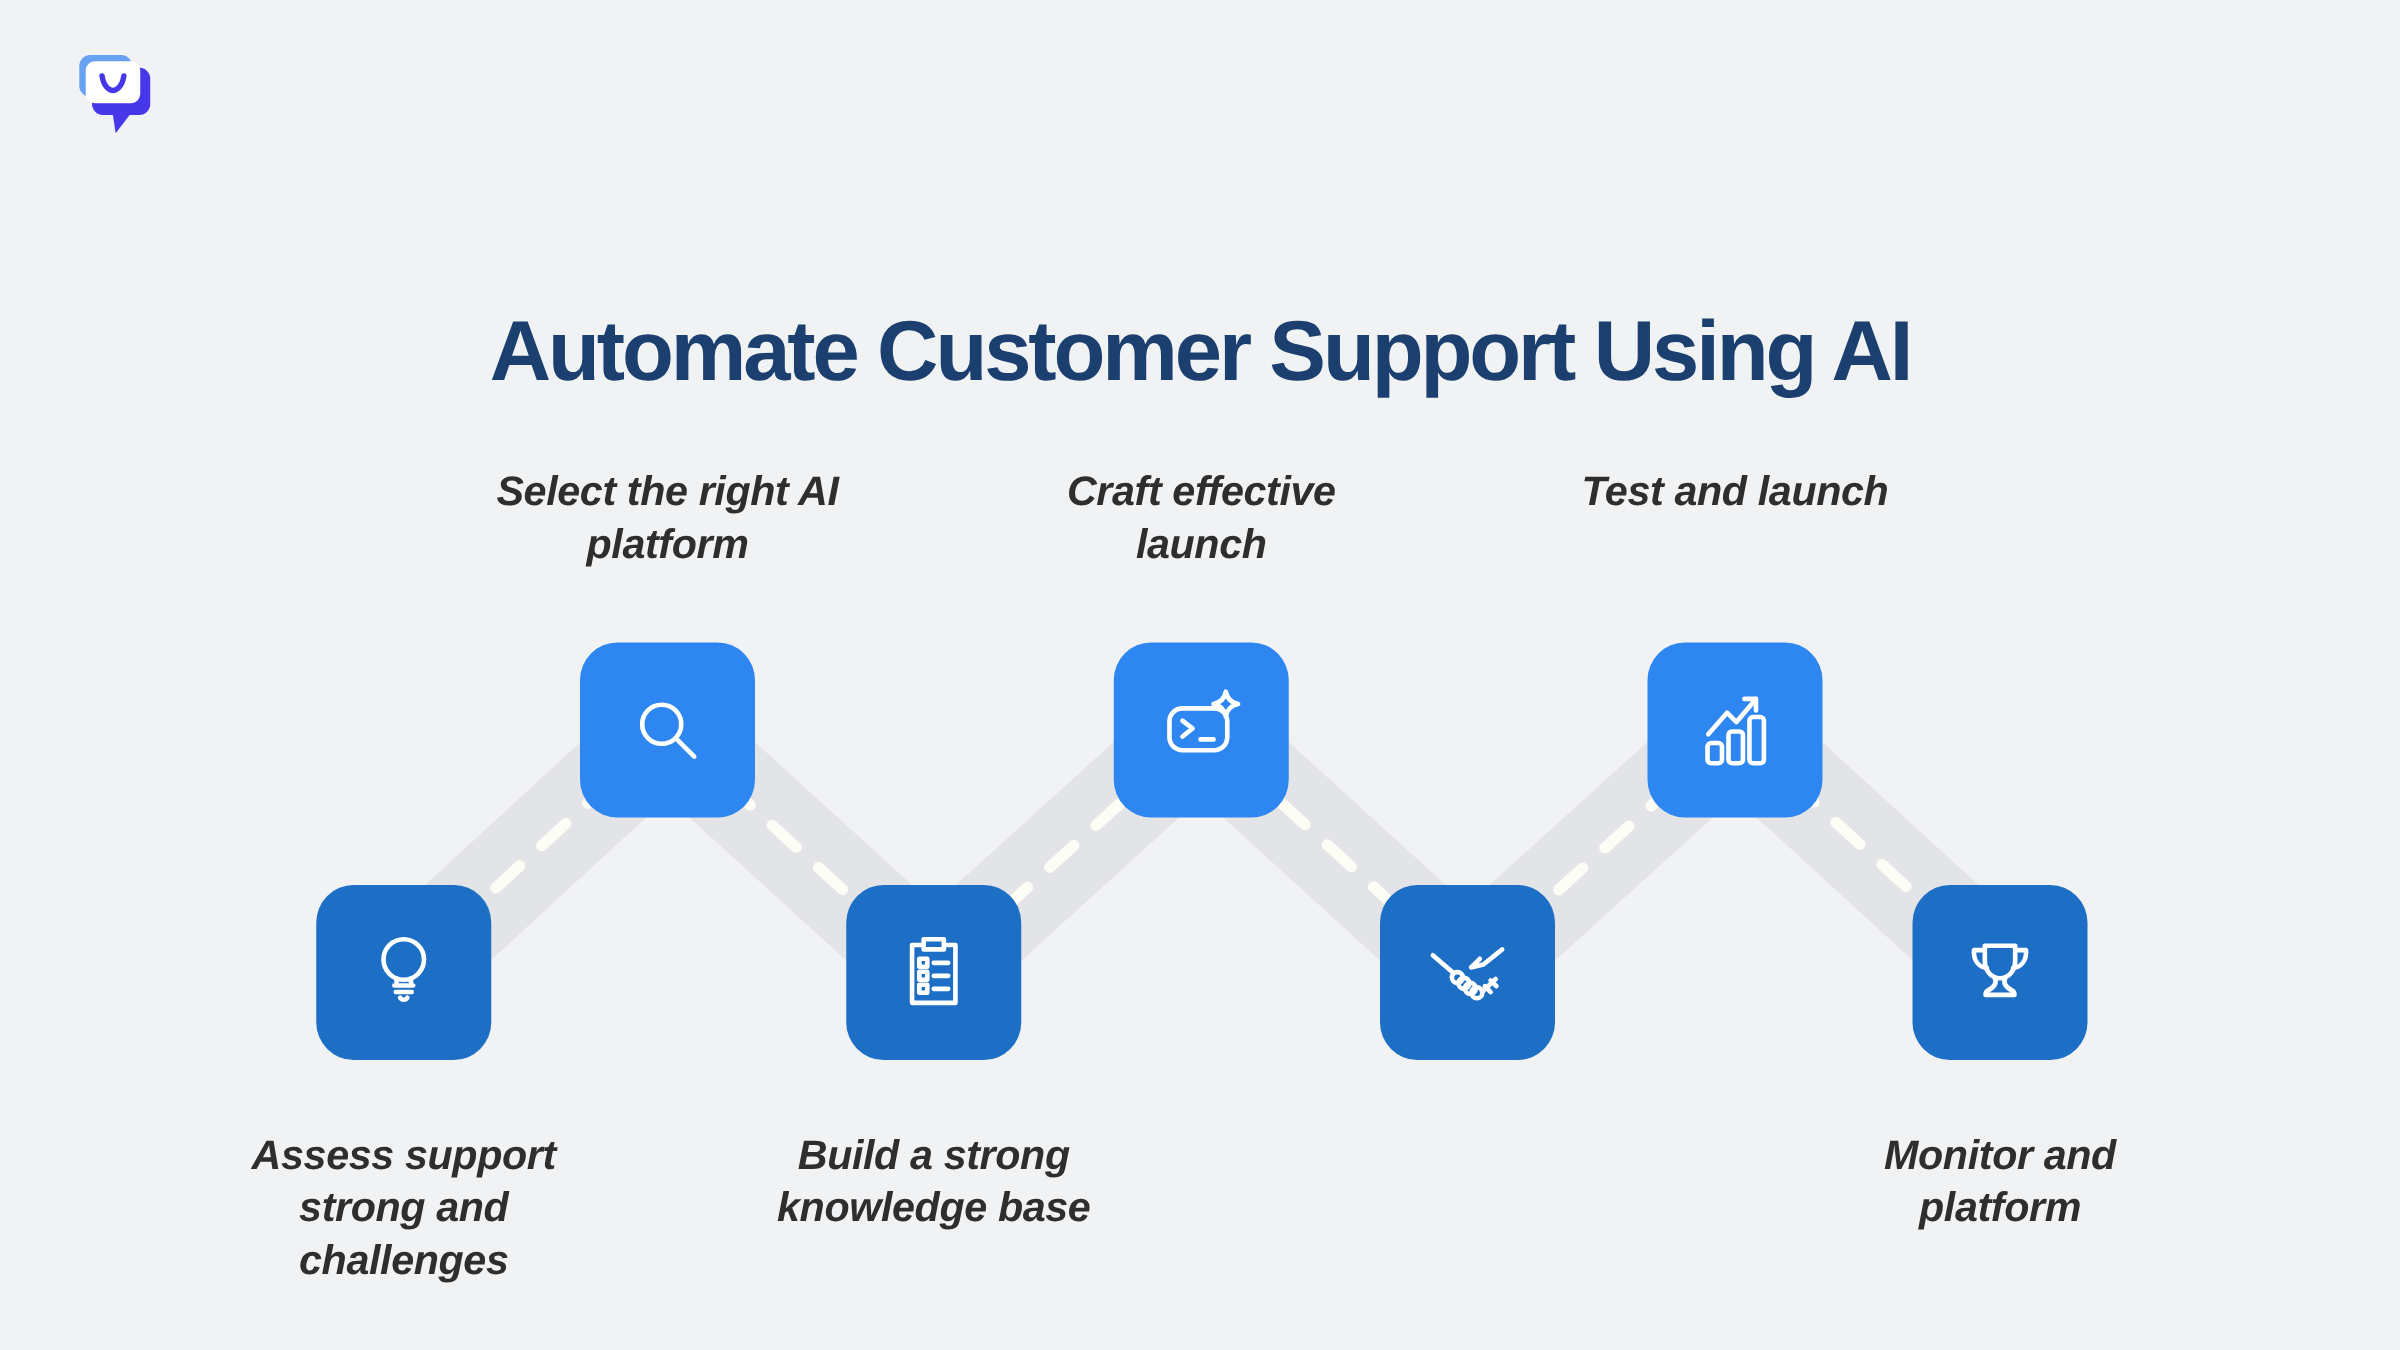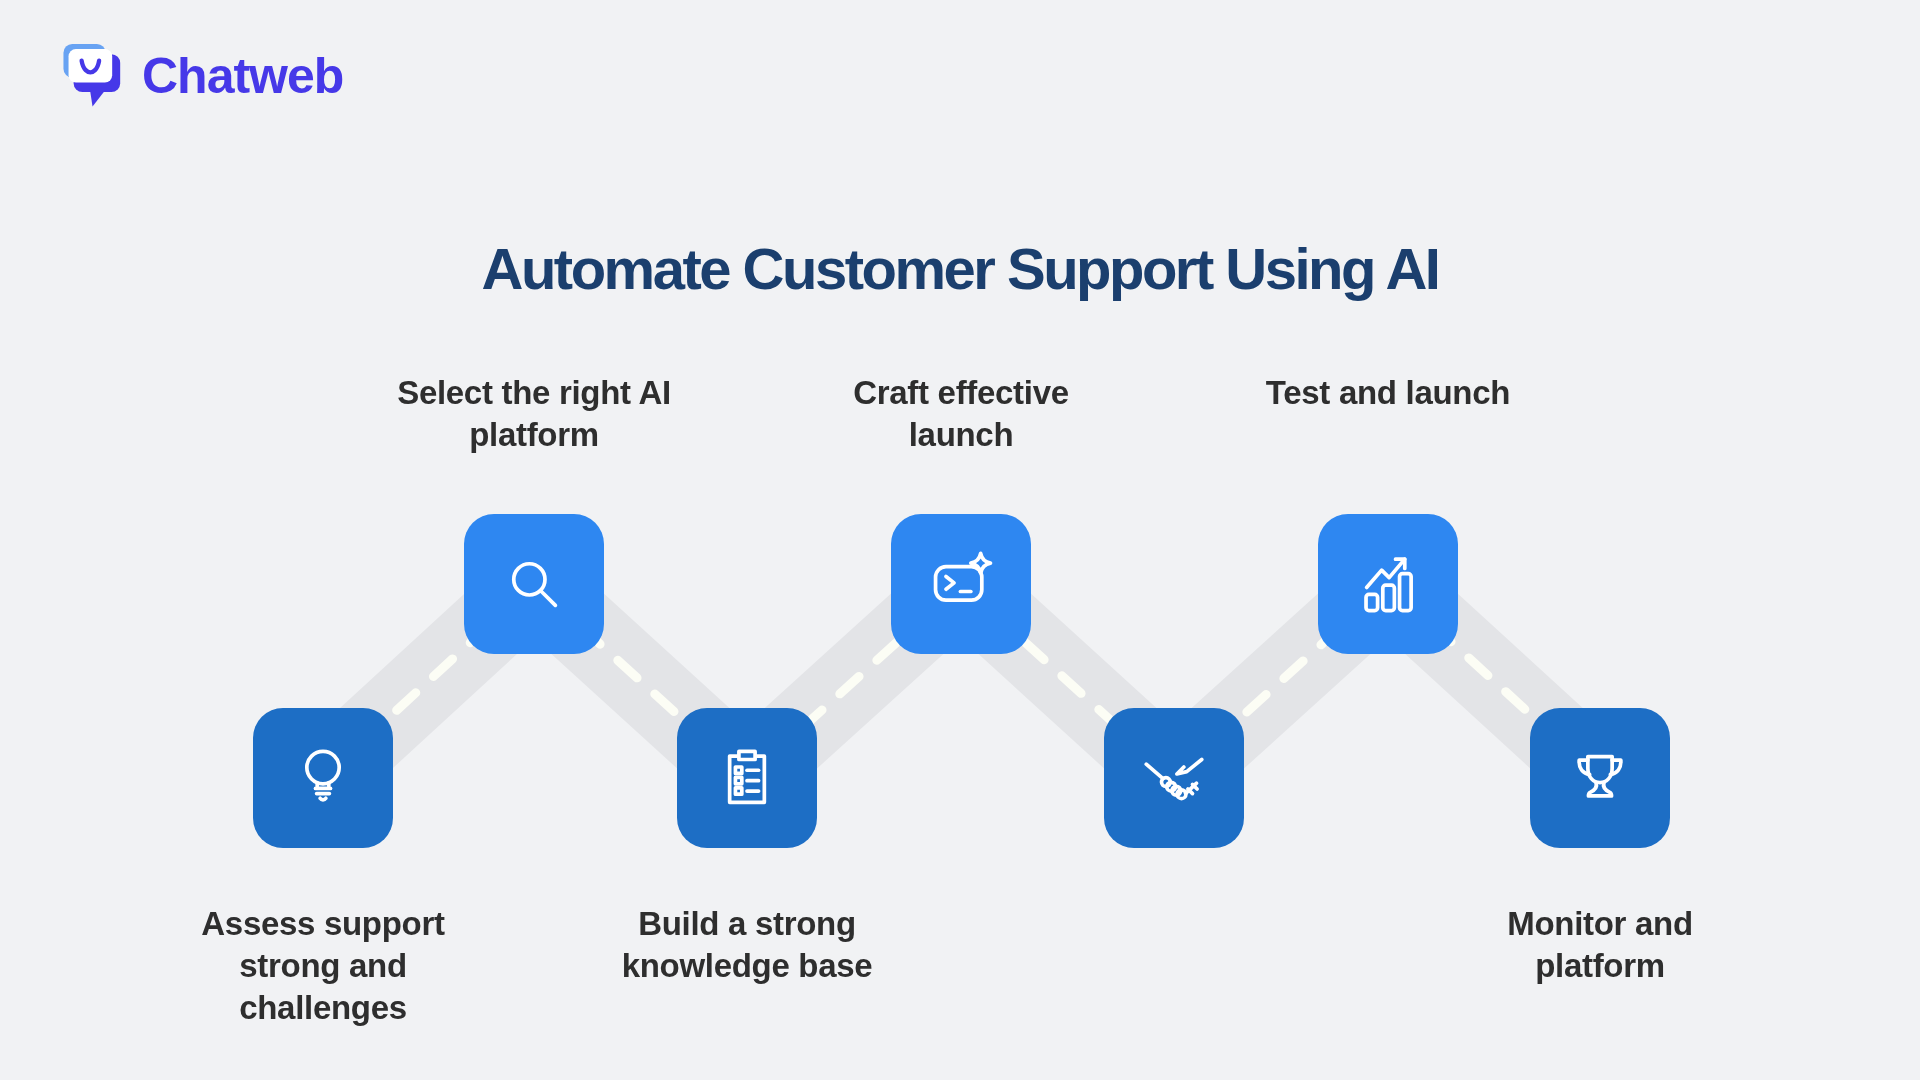--- a/index.html
+++ b/index.html
@@ -20,38 +20,38 @@
   .logo-mark{width:64px;height:68px;display:block;}
   .logo-text{
     font-size:50px;font-weight:700;letter-spacing:-1px;
     color:var(--logo-main,#4638e8);
   }
 
   
   .title{
     position:absolute;left:0;right:0;top:196px;z-index:3;
     text-align:center;
-    font-size:58px;font-weight:700;letter-spacing:-2.5px;
+    font-size:68px;font-weight:700;letter-spacing:-2.5px;
     color:var(--title,#1b3f6e);
   }
 
   
   .tile{
     position:absolute;width:140px;height:140px;border-radius:30px;
     display:flex;align-items:center;justify-content:center;z-index:2;
   }
   .tile.high{background:var(--step-high,#2e87f1);}
   .tile.low{background:var(--step-low,#1d6ec5);}
   .tile svg{width:74px;height:74px;display:block;}
   .icon-stroke{fill:none;stroke:#fff;stroke-width:3.2;stroke-linecap:round;stroke-linejoin:round;}
 
   
   .step-label{
     position:absolute;width:320px;z-index:2;
-    text-align:center;font-size:33px;font-weight:700;
+    text-align:center;font-size:33px;font-weight:700;font-style:italic;
     line-height:1.27;color:var(--label,#2e2e2e);
     white-space:pre-line;letter-spacing:-0.3px;
   }
 </style>
 </head>
 <body>
 
 <div class="stage">
 
   <svg class="road" width="1920" height="1080" viewBox="0 0 1920 1080" aria-hidden="true">
@@ -60,21 +60,20 @@
   </svg>
 
   <div class="logo">
     <svg class="logo-mark" viewBox="0 0 88 92" aria-hidden="true">
       <rect x="2" y="2" width="58" height="46" rx="12" fill="var(--logo-back,#68a3f3)"></rect>
       <rect x="16" y="16" width="64" height="52" rx="12" fill="var(--logo-main,#4638e8)"></rect>
       <path d="M38 62 L62 62 L42 88 Z" fill="var(--logo-main,#4638e8)"></path>
       <rect x="9" y="9" width="60" height="46" rx="10" fill="#ffffff"></rect>
       <path d="M27 25 C29 38 36 41 39 41 C42 41 49 38 51 25" fill="none" stroke="var(--logo-main,#4638e8)" stroke-width="6" stroke-linecap="round"></path>
     </svg>
-    <span class="logo-text">Chatweb</span>
   </div>
 
   <h1 class="title">Automate Customer Support Using AI</h1>
 
   <div class="tile low" style="left:253px;top:708px;">
     <svg viewBox="0 0 64 64" aria-hidden="true">
       <g class="icon-stroke">
         <circle cx="32" cy="23" r="14"></circle>
         <path d="M27 36 v3 M37 36 v3"></path>
         <path d="M25.5 41 h13"></path>

